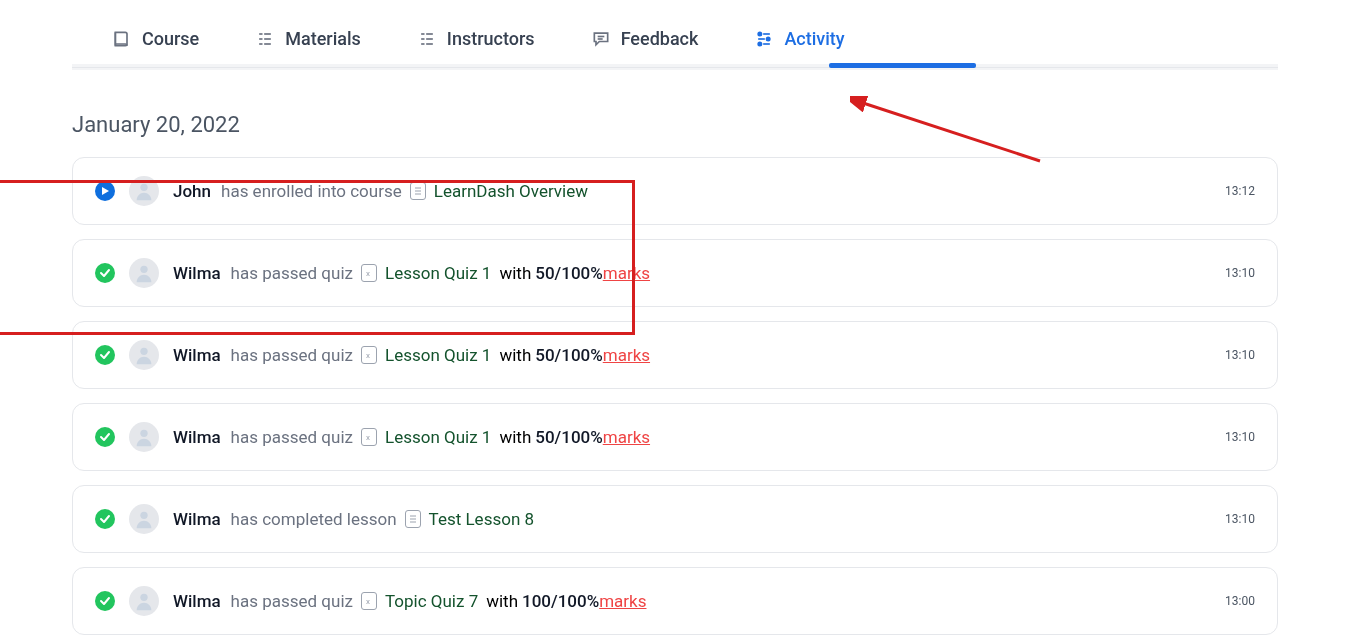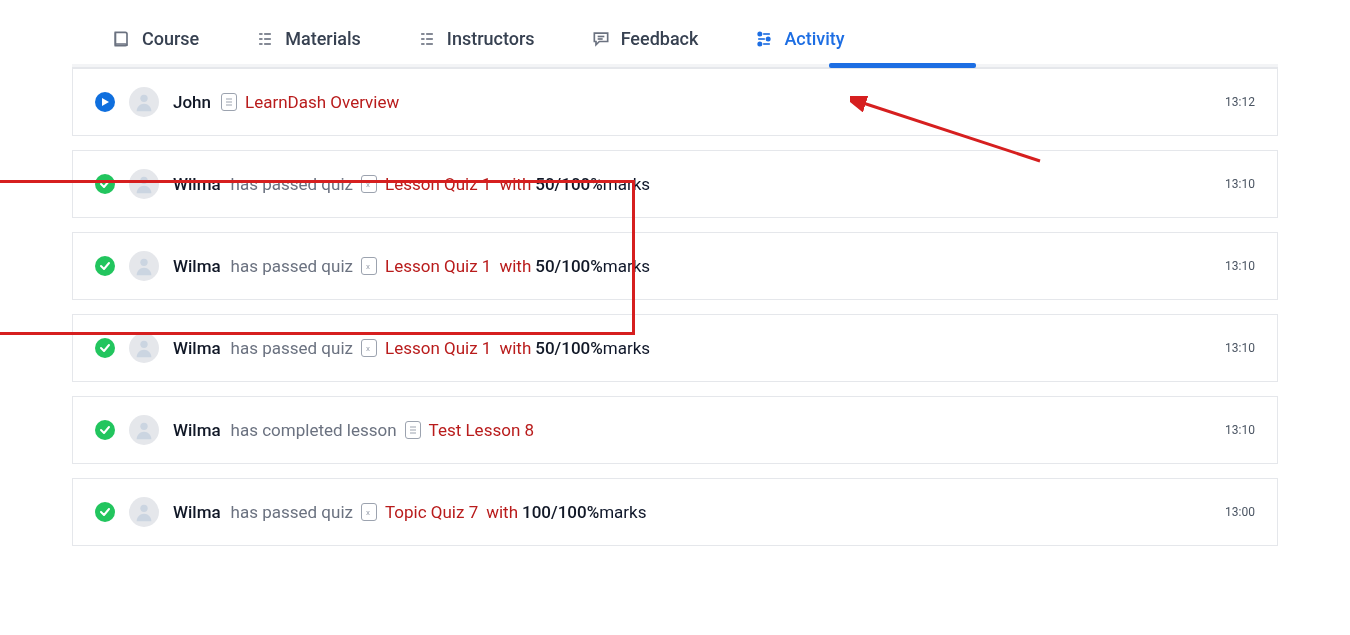--- a/index.html
+++ b/index.html
@@ -67,21 +67,21 @@
   }
   .activity-list {
     display: flex;
     flex-direction: column;
     gap: 14px;
   }
   .activity-row {
     display: flex;
     align-items: center;
     border: 1px solid #e5e7eb;
-    border-radius: 0;
+    border-radius: 12px;
     padding: 18px 22px;
     font-size: 17px;
     color: #1f2937;
     background: #fff;
     position: relative;
   }
   .status-icon {
     width: 20px;
     height: 20px;
     border-radius: 50%;
@@ -119,34 +119,35 @@
     border: 1.5px solid #9ca3af;
     border-radius: 3px;
     margin-right: 8px;
     position: relative;
     display: inline-flex;
     align-items: center;
     justify-content: center;
     flex-shrink: 0;
   }
   .link-text {
-    color: #b91c1c;
+    color: #14532d;
     margin-right: 8px;
     cursor: pointer;
   }
   .with-text {
-    color: #b91c1c;
+    color: #000000;
     margin-right: 4px;
   }
   .score-strong {
     color: #111827;
     font-weight: 500;
   }
   .marks-text {
-    color: #0f172a;
+    color: #ef4444;
+    text-decoration: underline;
   }
   .time {
     margin-left: auto;
     color: #4b5563;
     font-size: 12px;
   }
   .highlight-box {
     position: absolute;
     border: 3px solid #d61f1f;
     pointer-events: none;
@@ -226,35 +227,37 @@
           <circle cx="7" cy="18" r="2" fill="#1d6ee3"></circle>
             <line x1="11" y1="18" x2="19" y2="18"></line>
         </svg>
       </span>
       <span>Activity</span>
     </div>
 
     <div class="tab-underline"></div>
   </div>
 
+  <div class="date-header">January 20, 2022</div>
 
   <div class="activity-list" id="activity-list">
       <div class="activity-row">
         <div class="status-icon status-play">
           <svg width="10" height="10" viewBox="0 0 10 10">
             <path d="M2 1 L9 5 L2 9 Z" fill="#fff"></path>
           </svg>
         </div>
         <div class="avatar">
           <svg width="22" height="22" viewBox="0 0 24 24" fill="#cbd5e1">
             <circle cx="12" cy="8" r="4"></circle>
             <path d="M4 22c0-4.4 3.6-8 8-8s8 3.6 8 8"></path>
           </svg>
         </div>
         <span class="user-name">John</span>
+        <span class="action-text">has enrolled into course</span>
         <span class="doc-icon">
           <svg width="8" height="10" viewBox="0 0 8 10">
             <line x1="1" y1="2" x2="7" y2="2" stroke="#9ca3af" stroke-width="1"></line>
             <line x1="1" y1="5" x2="7" y2="5" stroke="#9ca3af" stroke-width="1"></line>
             <line x1="1" y1="8" x2="7" y2="8" stroke="#9ca3af" stroke-width="1"></line>
           </svg>
         </span>
         <span class="link-text">LearnDash Overview</span>
         <span class="time">13:12</span>
       </div>

